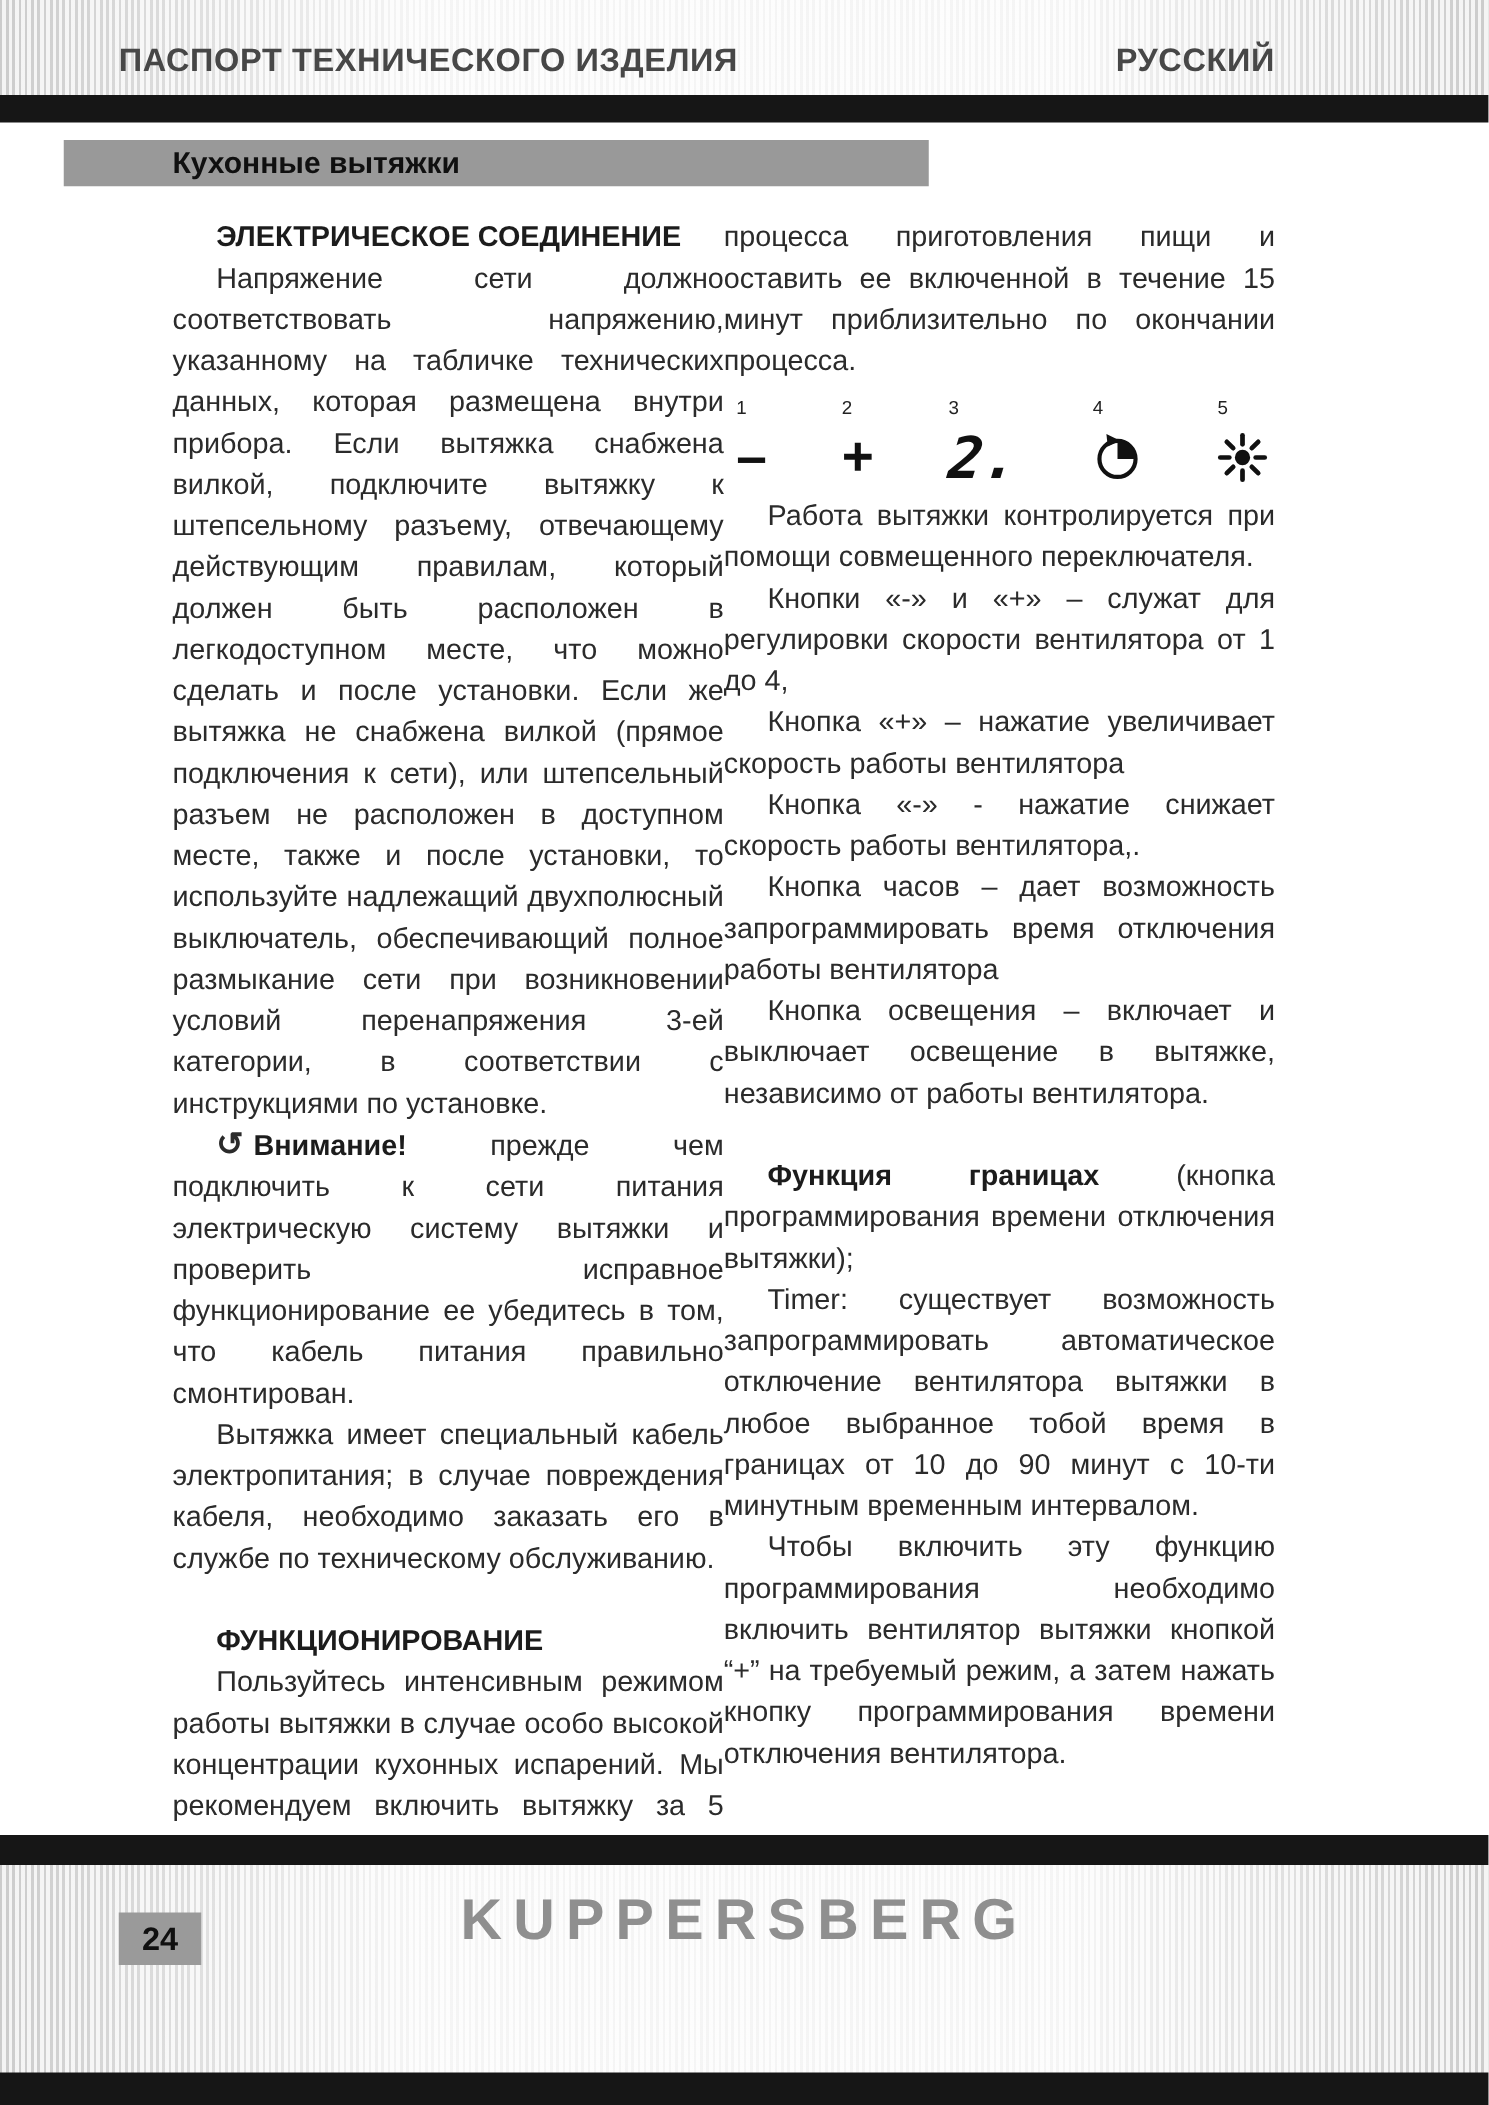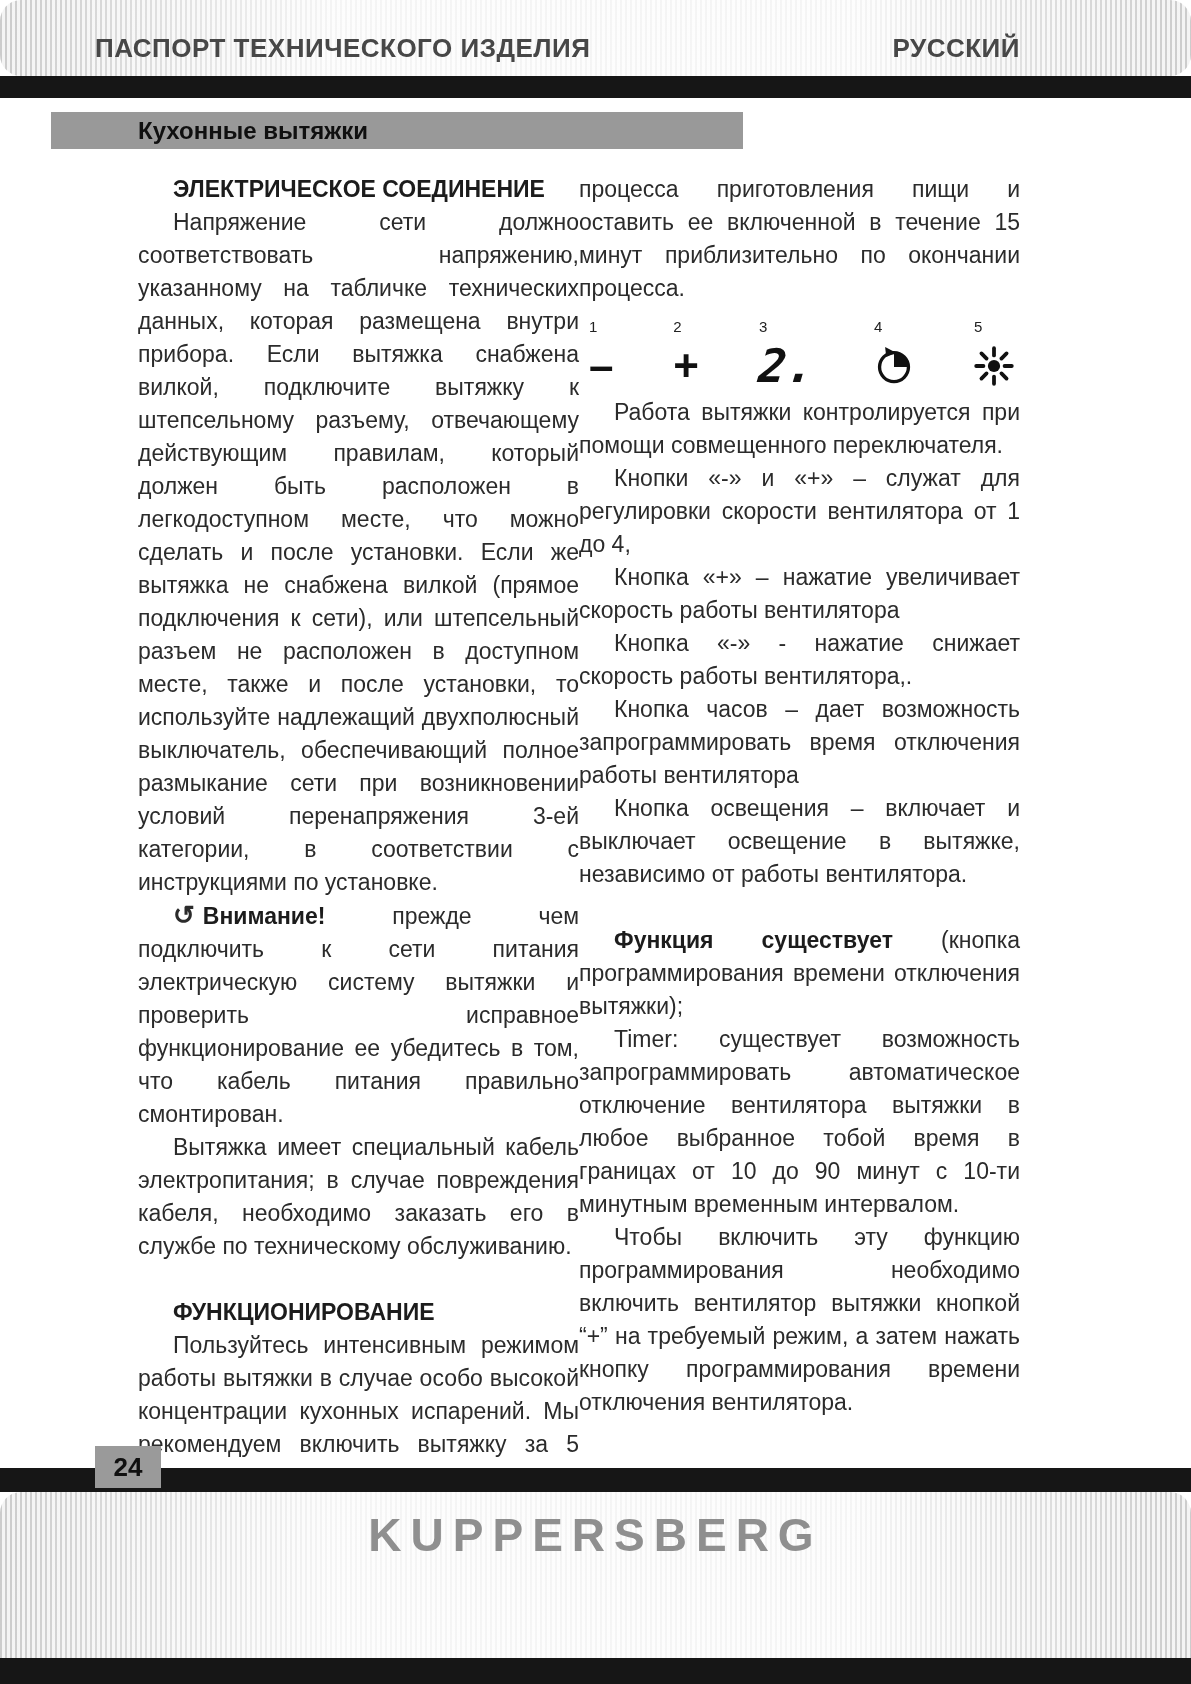--- a/index.html
+++ b/index.html
@@ -3,21 +3,20 @@
 <meta charset="utf-8">
 <style>
   * { margin:0; padding:0; box-sizing:border-box; }
   html,body { background:#ffffff; }
   body { width:1191px; height:1684px; font-family:"Liberation Sans", sans-serif; }
 
   .page { position:relative; width:1191px; height:1684px; background:#ffffff; overflow:hidden; color:#2e2e2e; }
 
   .stripes {
     background-image: repeating-linear-gradient(90deg, #c6c6c6 0px, #c6c6c6 2px, #f3f3f3 2px, #f3f3f3 5px);
-    border-radius: 21px;
   }
   .fade::after {
     content:""; position:absolute; inset:0; pointer-events:none;
     background: linear-gradient(90deg, rgba(255,255,255,0.1) 0%, rgba(255,255,255,0.82) 28%, rgba(255,255,255,0.82) 72%, rgba(255,255,255,0.1) 100%);
   }
 
   
   .top-band { position:absolute; top:0; left:0; right:0; height:76px; }
   .header-row {
     position:absolute; z-index:2; left:95px; right:171px; bottom:12px;
@@ -51,21 +50,21 @@
   .control { display:flex; flex-direction:column; align-items:flex-start; }
   .control .num { font-size:15px; line-height:15px; color:#222; margin-bottom:12px; text-indent:0; }
   .control .glyph { font-size:44px; line-height:40px; font-weight:900; color:#111; }
   .glyph.seg { font-family:"DejaVu Sans Mono", monospace; font-style:italic; font-weight:bold; font-size:46px; transform:skewX(-6deg); }
   .glyph-svg { display:block; width:40px; height:40px; }
   .glyph-svg svg { display:block; width:40px; height:40px; }
 
   
   .footer-bar { position:absolute; top:1468px; left:0; right:0; height:24px; }
   .page-num-box {
-    position:absolute; z-index:3; left:95px; top:1446px; width:66px; height:42px;
+    position:absolute; z-index:3; left:95px; top:1530px; width:66px; height:42px;
     background:#9a9a9a; display:flex; align-items:center; justify-content:center;
     font-size:26px; font-weight:bold; color:#101010;
   }
   .bottom-band { position:absolute; top:1492px; left:0; right:0; bottom:0; }
   .brand {
     position:absolute; z-index:2; top:16px; left:0; right:0; text-align:center;
     font-size:46px; font-weight:bold; letter-spacing:9px; color:#8f8f8f;
   }
   .bottom-edge { position:absolute; z-index:2; bottom:0; left:0; right:0; height:26px; background:#161616; }
 </style>
@@ -144,21 +143,21 @@
             </span>
           </div>
         </div>
 
         <p>Работа вытяжки контролируется при помощи совмещенного переключателя.</p>
         <p>Кнопки «-» и «+» – служат для регулировки скорости вентилятора от 1 до 4,</p>
         <p>Кнопка «+» – нажатие увеличивает скорость работы вентилятора</p>
         <p>Кнопка «-» - нажатие снижает скорость работы вентилятора,.</p>
         <p>Кнопка часов – дает возможность запрограммировать время отключения работы вентилятора</p>
         <p>Кнопка освещения – включает и выключает освещение в вытяжке, независимо от работы вентилятора.</p>
-        <p class="mt"><b>Функция существует</b><span> (кнопка программирования времени отключения вытяжки);</span></p>
+        <p class="mt"><b>Функция границах</b><span> (кнопка программирования времени отключения вытяжки);</span></p>
         <p>Timer: существует возможность запрограммировать автоматическое отключение вентилятора вытяжки в любое выбранное тобой время в границах от 10 до 90 минут с 10-ти минутным временным интервалом.</p>
         <p>Чтобы включить эту функцию программирования необходимо включить вентилятор вытяжки кнопкой “+” на требуемый режим, а затем нажать кнопку программирования времени отключения вентилятора.</p>
       </section>
 
     </div>
   </main>
 
   <div class="footer-bar bar-black"></div>
   <div class="page-num-box">
     <span>24</span>

